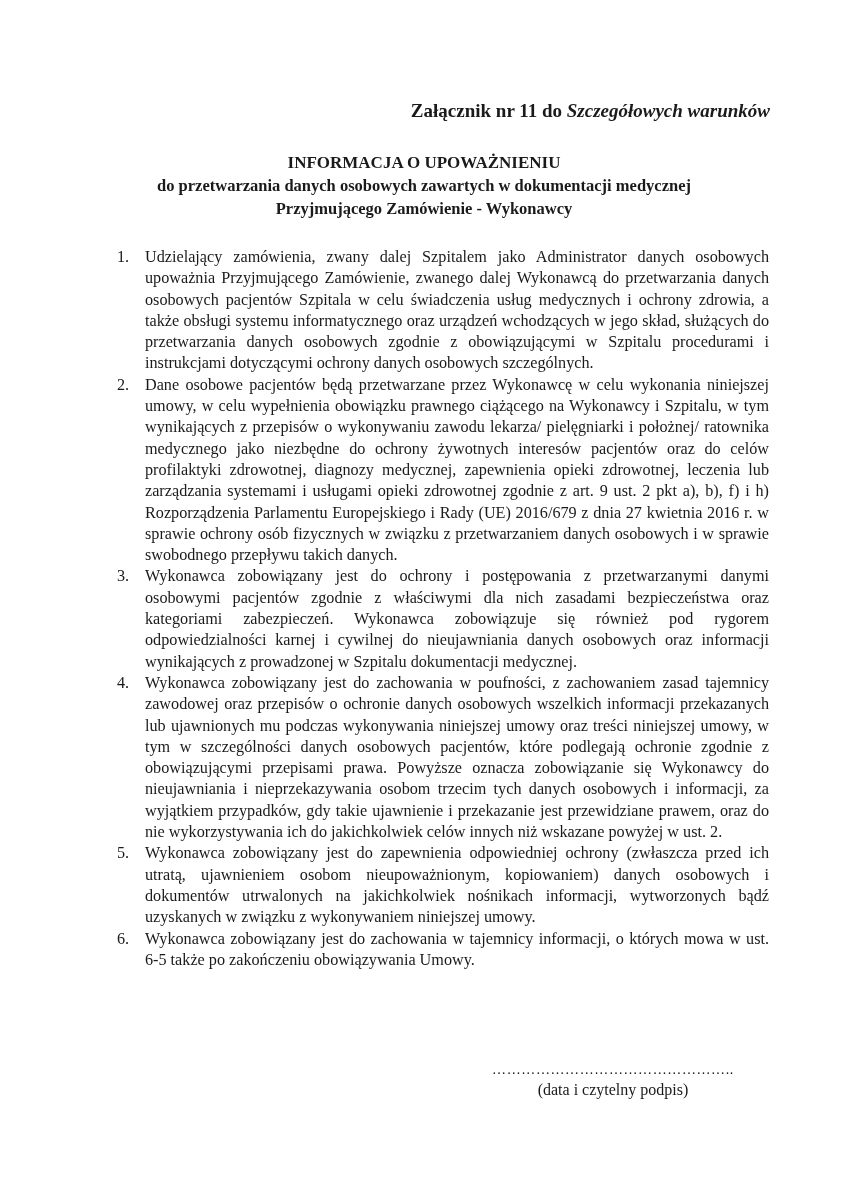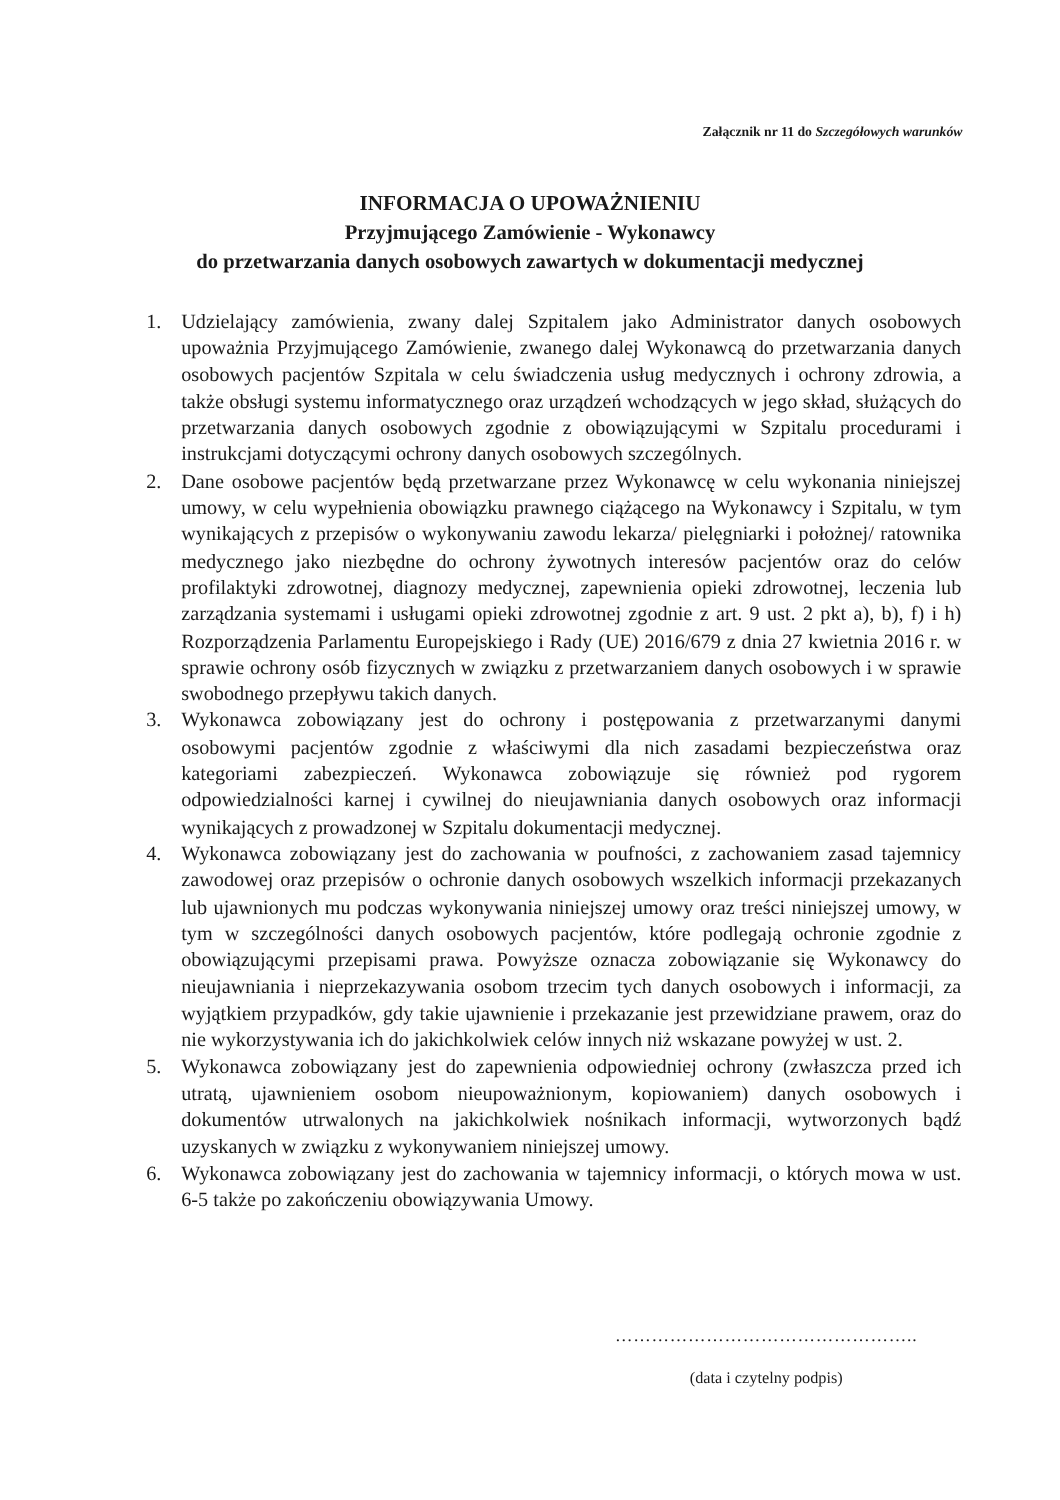--- a/index.html
+++ b/index.html
@@ -19,21 +19,21 @@
     position: absolute;
     left: 0; top: 0;
     width: 848px;
     height: 1200px;
     background: #ffffff;
   }
   .attachment {
     position: absolute;
     top: 100px;
     right: 78px;
-    font-size: 11px;
+    font-size: 19px;
     font-weight: bold;
     white-space: nowrap;
   }
   .attachment .it {
     font-style: italic;
   }
   .heading {
     position: absolute;
     top: 151px;
     left: 0;
@@ -78,36 +78,36 @@
     width: 270px;
     text-align: center;
   }
   .signature .dots {
     font-size: 14px;
     letter-spacing: 0.6px;
     white-space: nowrap;
     line-height: 14px;
   }
   .signature .caption {
-    font-size: 13px;
-    margin-top: 17px;
+    font-size: 16px;
+    margin-top: 4px;
     white-space: nowrap;
   }
 </style>
 </head>
 <body>
 
 <div class="page">
 
   <div class="attachment"><span>Załącznik nr 11 do </span><span class="it">Szczegółowych warunków</span></div>
 
   <div class="heading">
     <div class="h1">INFORMACJA O UPOWAŻNIENIU</div>
+    <div>do przetwarzania danych osobowych zawartych w dokumentacji medycznej</div>
     <div>Przyjmującego Zamówienie - Wykonawcy</div>
-    <div>do przetwarzania danych osobowych zawartych w dokumentacji medycznej</div>
   </div>
 
   <ol class="list">
     <li>
       <span class="num">1.</span>
       <span>Udzielający zamówienia, zwany dalej Szpitalem jako Administrator danych osobowych upoważnia Przyjmującego Zamówienie, zwanego dalej Wykonawcą do przetwarzania danych osobowych pacjentów Szpitala w celu świadczenia usług medycznych i ochrony zdrowia, a także obsługi systemu informatycznego oraz urządzeń wchodzących w jego skład, służących do przetwarzania danych osobowych zgodnie z obowiązującymi w Szpitalu procedurami i instrukcjami dotyczącymi ochrony danych osobowych szczególnych.</span>
     </li>
     <li>
       <span class="num">2.</span>
       <span>Dane osobowe pacjentów będą przetwarzane przez Wykonawcę w celu wykonania niniejszej umowy, w celu wypełnienia obowiązku prawnego ciążącego na Wykonawcy i Szpitalu, w tym wynikających z przepisów o wykonywaniu zawodu lekarza/ pielęgniarki i położnej/ ratownika medycznego jako niezbędne do ochrony żywotnych interesów pacjentów oraz do celów profilaktyki zdrowotnej, diagnozy medycznej, zapewnienia opieki zdrowotnej, leczenia lub zarządzania systemami i usługami opieki zdrowotnej zgodnie z art. 9 ust. 2 pkt a), b), f) i h) Rozporządzenia Parlamentu Europejskiego i Rady (UE) 2016/679 z dnia 27 kwietnia 2016 r. w sprawie ochrony osób fizycznych w związku z przetwarzaniem danych osobowych i w sprawie swobodnego przepływu takich danych.</span>

